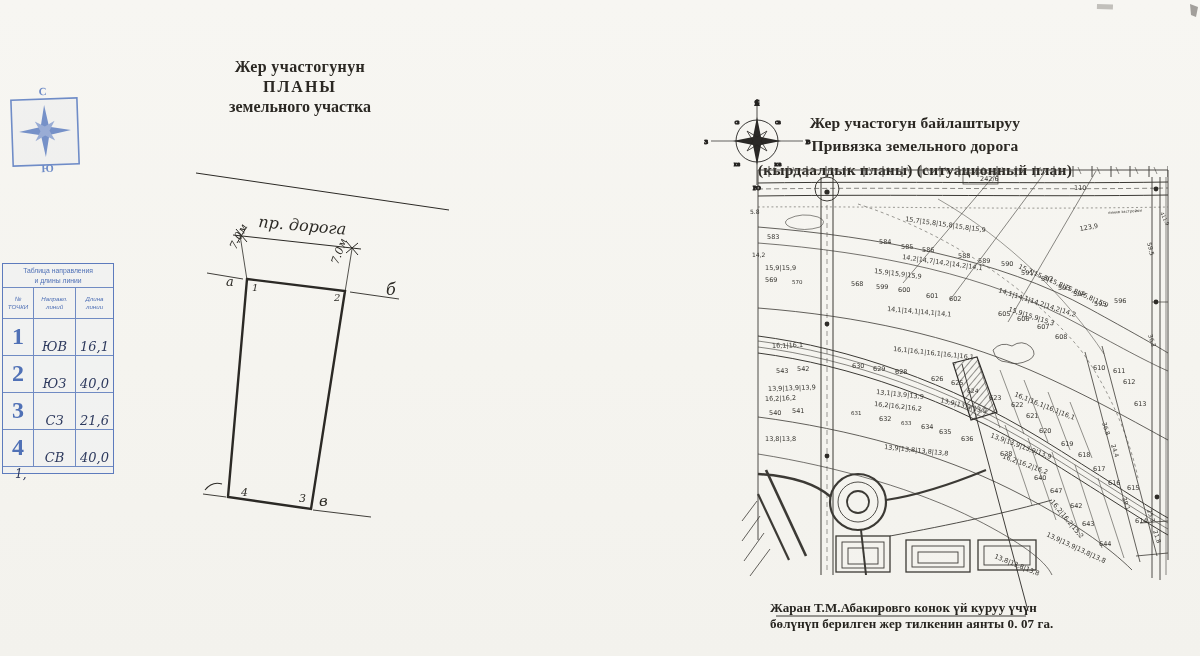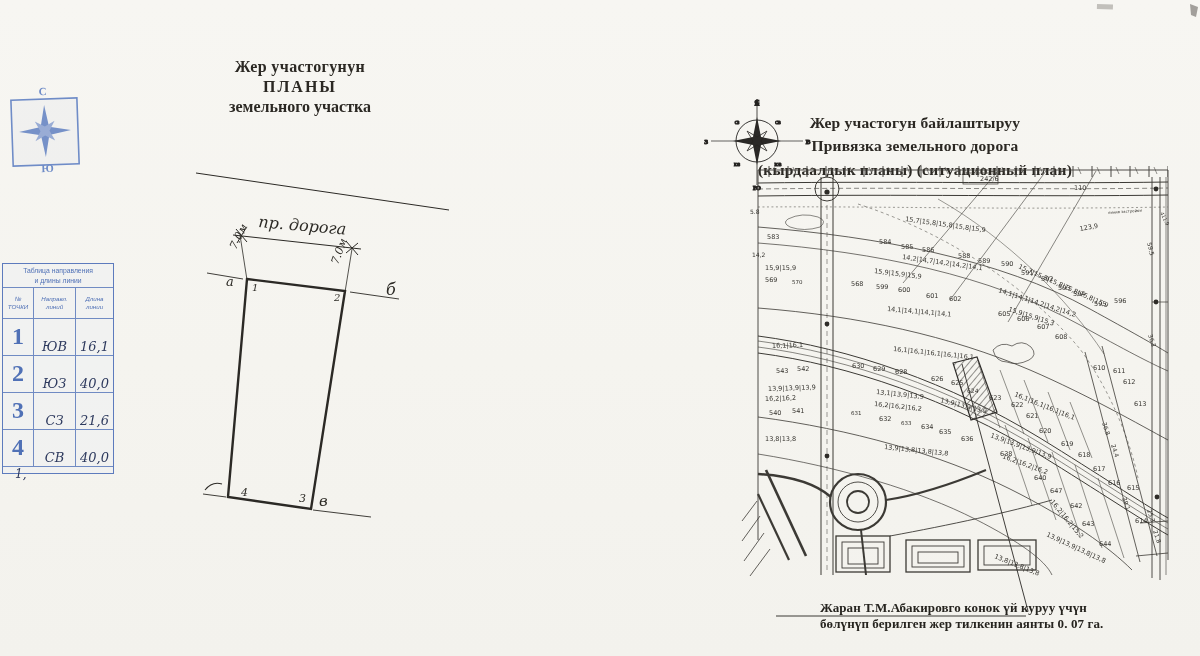--- a/index.html
+++ b/index.html
@@ -7,21 +7,21 @@
          background:linear-gradient(180deg,#f7f6f2 0%,#f5f4ef 55%,#f3f2ed 100%);
          font-family:"Liberation Serif",serif;color:#26241f;}
   .abs{position:absolute;}
   
   .ltitle{left:150px;top:58px;width:300px;text-align:center;font-weight:bold;color:#2b2823;}
   .ltitle .l1{font-size:16px;letter-spacing:.4px;}
   .ltitle .l2{font-size:16px;letter-spacing:2px;margin-top:2px;}
   .ltitle .l3{font-size:17px;letter-spacing:2px;margin-top:13px;}
   .ltitle .l4{font-size:16px;margin-top:2px;}
   .rtitle{left:700px;top:80px;width:430px;text-align:center;font-weight:bold;font-size:15.5px;line-height:1.5;color:#2b2823;letter-spacing:.2px;margin-top:31px;}
-  .caption{left:820px;top:600px;width:300px;font-weight:bold;font-size:13px;line-height:16px;color:#26241f;letter-spacing:.1px;}
+  .caption{left:770px;top:600px;width:300px;font-weight:bold;font-size:13px;line-height:16px;color:#26241f;letter-spacing:.1px;}
   
   .dtable{left:2px;top:263px;width:112px;height:211px;border:1.6px solid rgba(80,113,184,.92);
           background:rgba(228,234,248,.18);color:#5071b6;box-sizing:border-box;}
   .dtable .ttl{font-family:"Liberation Sans",sans-serif;font-size:6.8px;text-align:center;line-height:1.5;
                padding-top:2px;height:21px;border-bottom:1.3px solid rgba(80,113,184,.8);}
   .thead{display:flex;height:30px;border-bottom:1.3px solid rgba(80,113,184,.8);
          font-family:"Liberation Sans",sans-serif;font-size:6.2px;font-style:italic;}
   .hc{display:flex;flex-direction:column;align-items:center;justify-content:center;line-height:1.35;text-align:center;}
   .hc1{flex:0 0 30px;border-right:1.3px solid rgba(80,113,184,.8);}
   .hc2{flex:0 0 41px;border-right:1.3px solid rgba(80,113,184,.8);}

